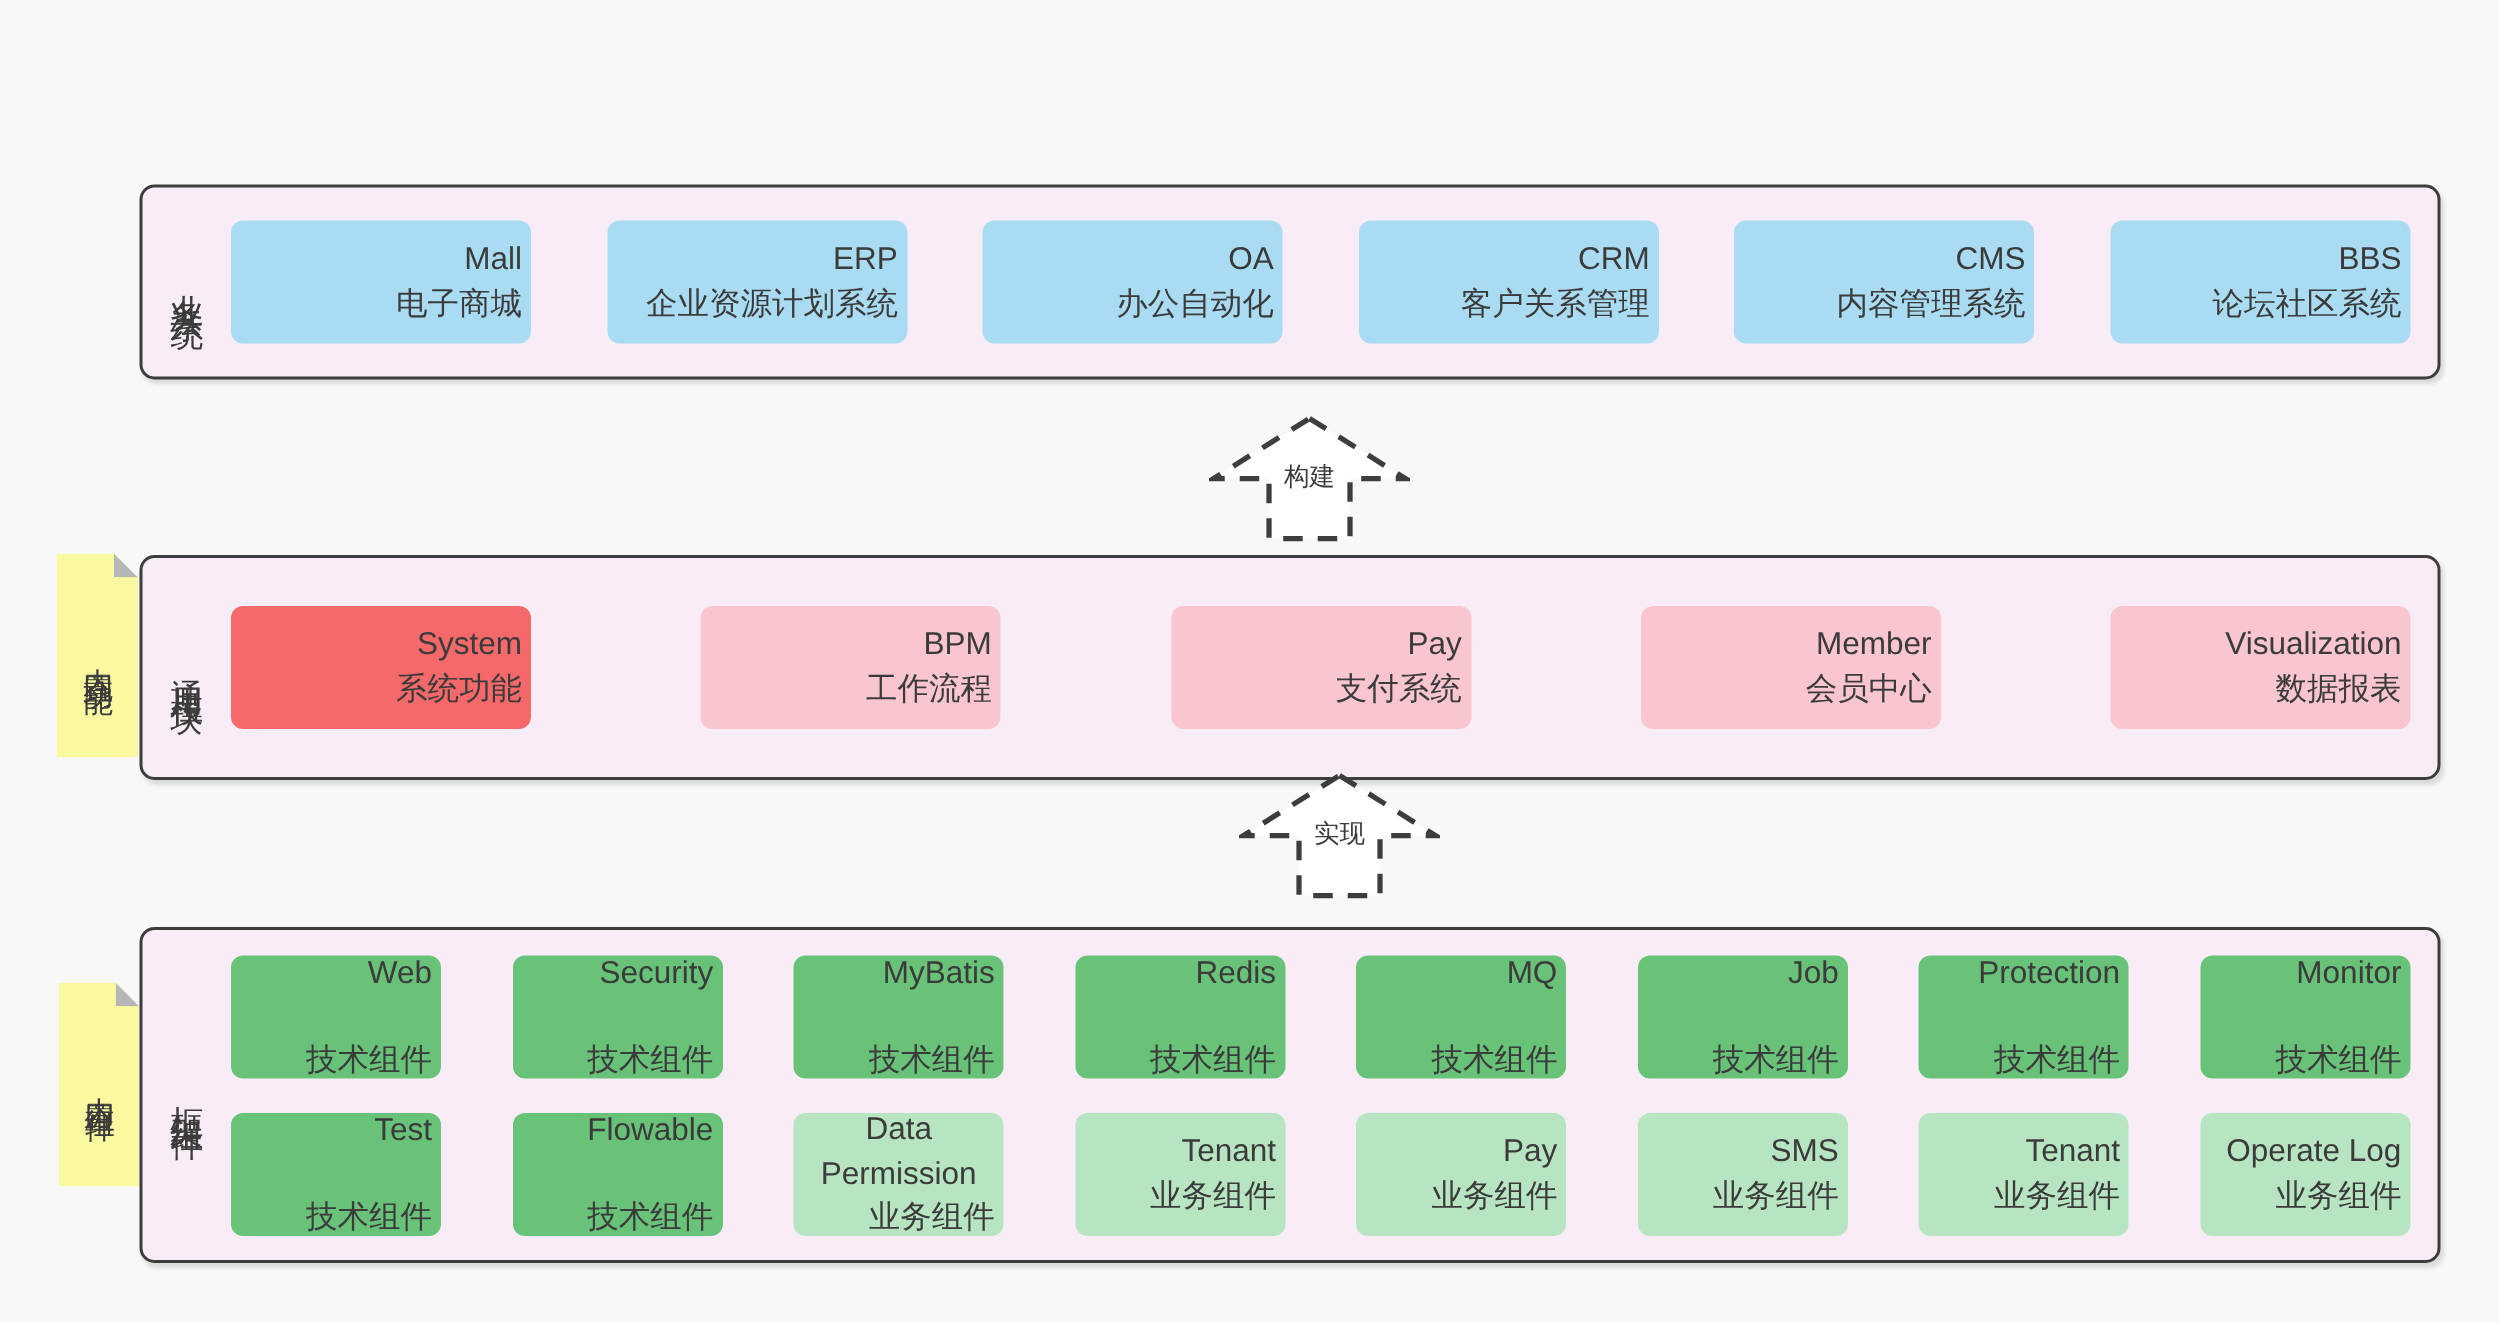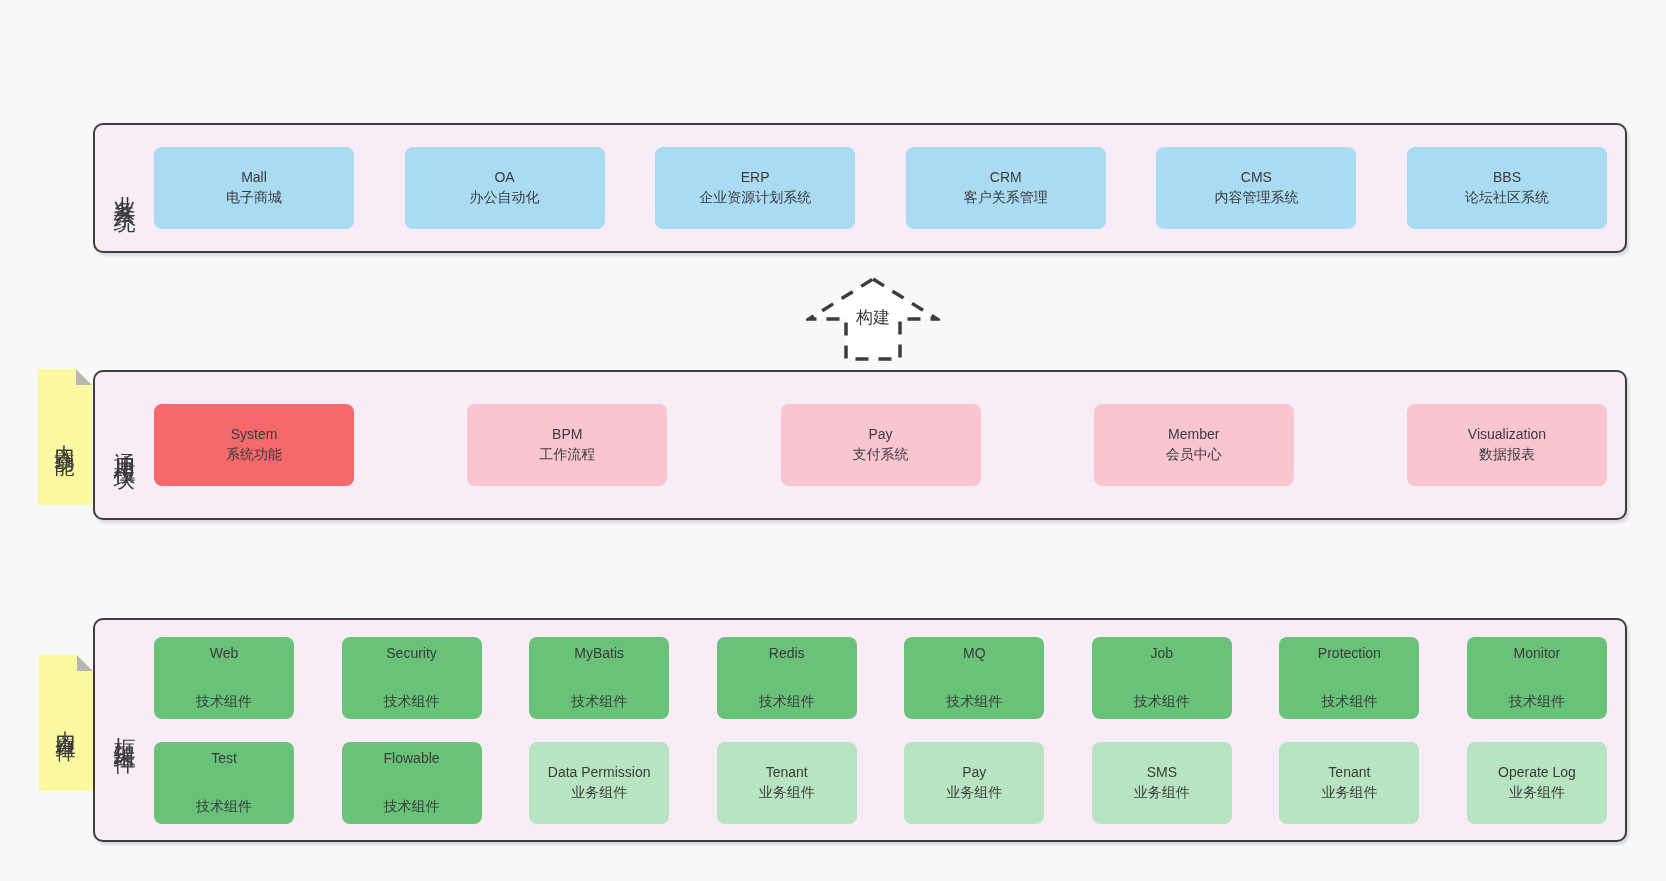--- a/index.html
+++ b/index.html
@@ -22,22 +22,22 @@
   .layer-gutter{width:59px;flex:none;display:flex;align-items:center;justify-content:center;}
   .v-label{
     writing-mode:vertical-rl;text-orientation:upright;
     font-size:22px;letter-spacing:5px;color:#3b3b3b;line-height:1;
   }
   .layer-content{flex:1;display:flex;flex-direction:column;justify-content:center;gap:23px;padding-right:18px;}
   .box-row{display:flex;justify-content:space-between;}
   
   .box{
     height:82px;border-radius:8px;box-sizing:border-box;
-    display:flex;flex-direction:column;align-items:center;justify-content:center;
-    text-align:center;font-size:14px;line-height:1.42;color:#3b3b3b;padding:0 6px;
+    display:flex;flex-direction:column;align-items:flex-end;justify-content:center;
+    text-align:center;font-size:21px;line-height:1.42;color:#3b3b3b;padding:0 6px;
   }
   .w200{width:200px;}
   .w140{width:140px;}
   .blue{background:var(--blue,#a9dbf2);}
   .red{background:var(--red,#f5696b);}
   .pink{background:var(--pink,#f9c5ce);}
   .green{background:var(--green,#68c379);gap:28px;}
   .light-green{background:var(--light-green,#b8e5c1);}
   
   .up-arrow{position:absolute;width:134px;height:86px;}
@@ -75,26 +75,26 @@
     <div class="layer-gutter">
       <div class="v-label">业务系统</div>
     </div>
     <div class="layer-content">
       <div class="box-row">
         <div class="box w200 blue">
           <div>Mall</div>
           <div>电子商城</div>
         </div>
         <div class="box w200 blue">
+          <div>ERP</div>
+          <div>企业资源计划系统</div>
+        </div>
+        <div class="box w200 blue">
           <div>OA</div>
           <div>办公自动化</div>
-        </div>
-        <div class="box w200 blue">
-          <div>ERP</div>
-          <div>企业资源计划系统</div>
         </div>
         <div class="box w200 blue">
           <div>CRM</div>
           <div>客户关系管理</div>
         </div>
         <div class="box w200 blue">
           <div>CMS</div>
           <div>内容管理系统</div>
         </div>
         <div class="box w200 blue">
@@ -140,20 +140,26 @@
           <div>会员中心</div>
         </div>
         <div class="box w200 pink">
           <div>Visualization</div>
           <div>数据报表</div>
         </div>
       </div>
     </div>
   </div>
 
+  <div class="up-arrow" id="arrow-implement">
+    <svg viewBox="0 0 134 86">
+      <polygon points="67,3 131,43 94,43 94,83 40,83 40,43 3,43"></polygon>
+    </svg>
+    <div class="arrow-label">实现</div>
+  </div>
 
   <div class="note" id="note-components">
     <div class="note-fold"></div>
     <div class="v-label">内置组件</div>
   </div>
 
   <div class="layer" id="layer-components">
     <div class="layer-gutter">
       <div class="v-label">框架组件</div>
     </div>

